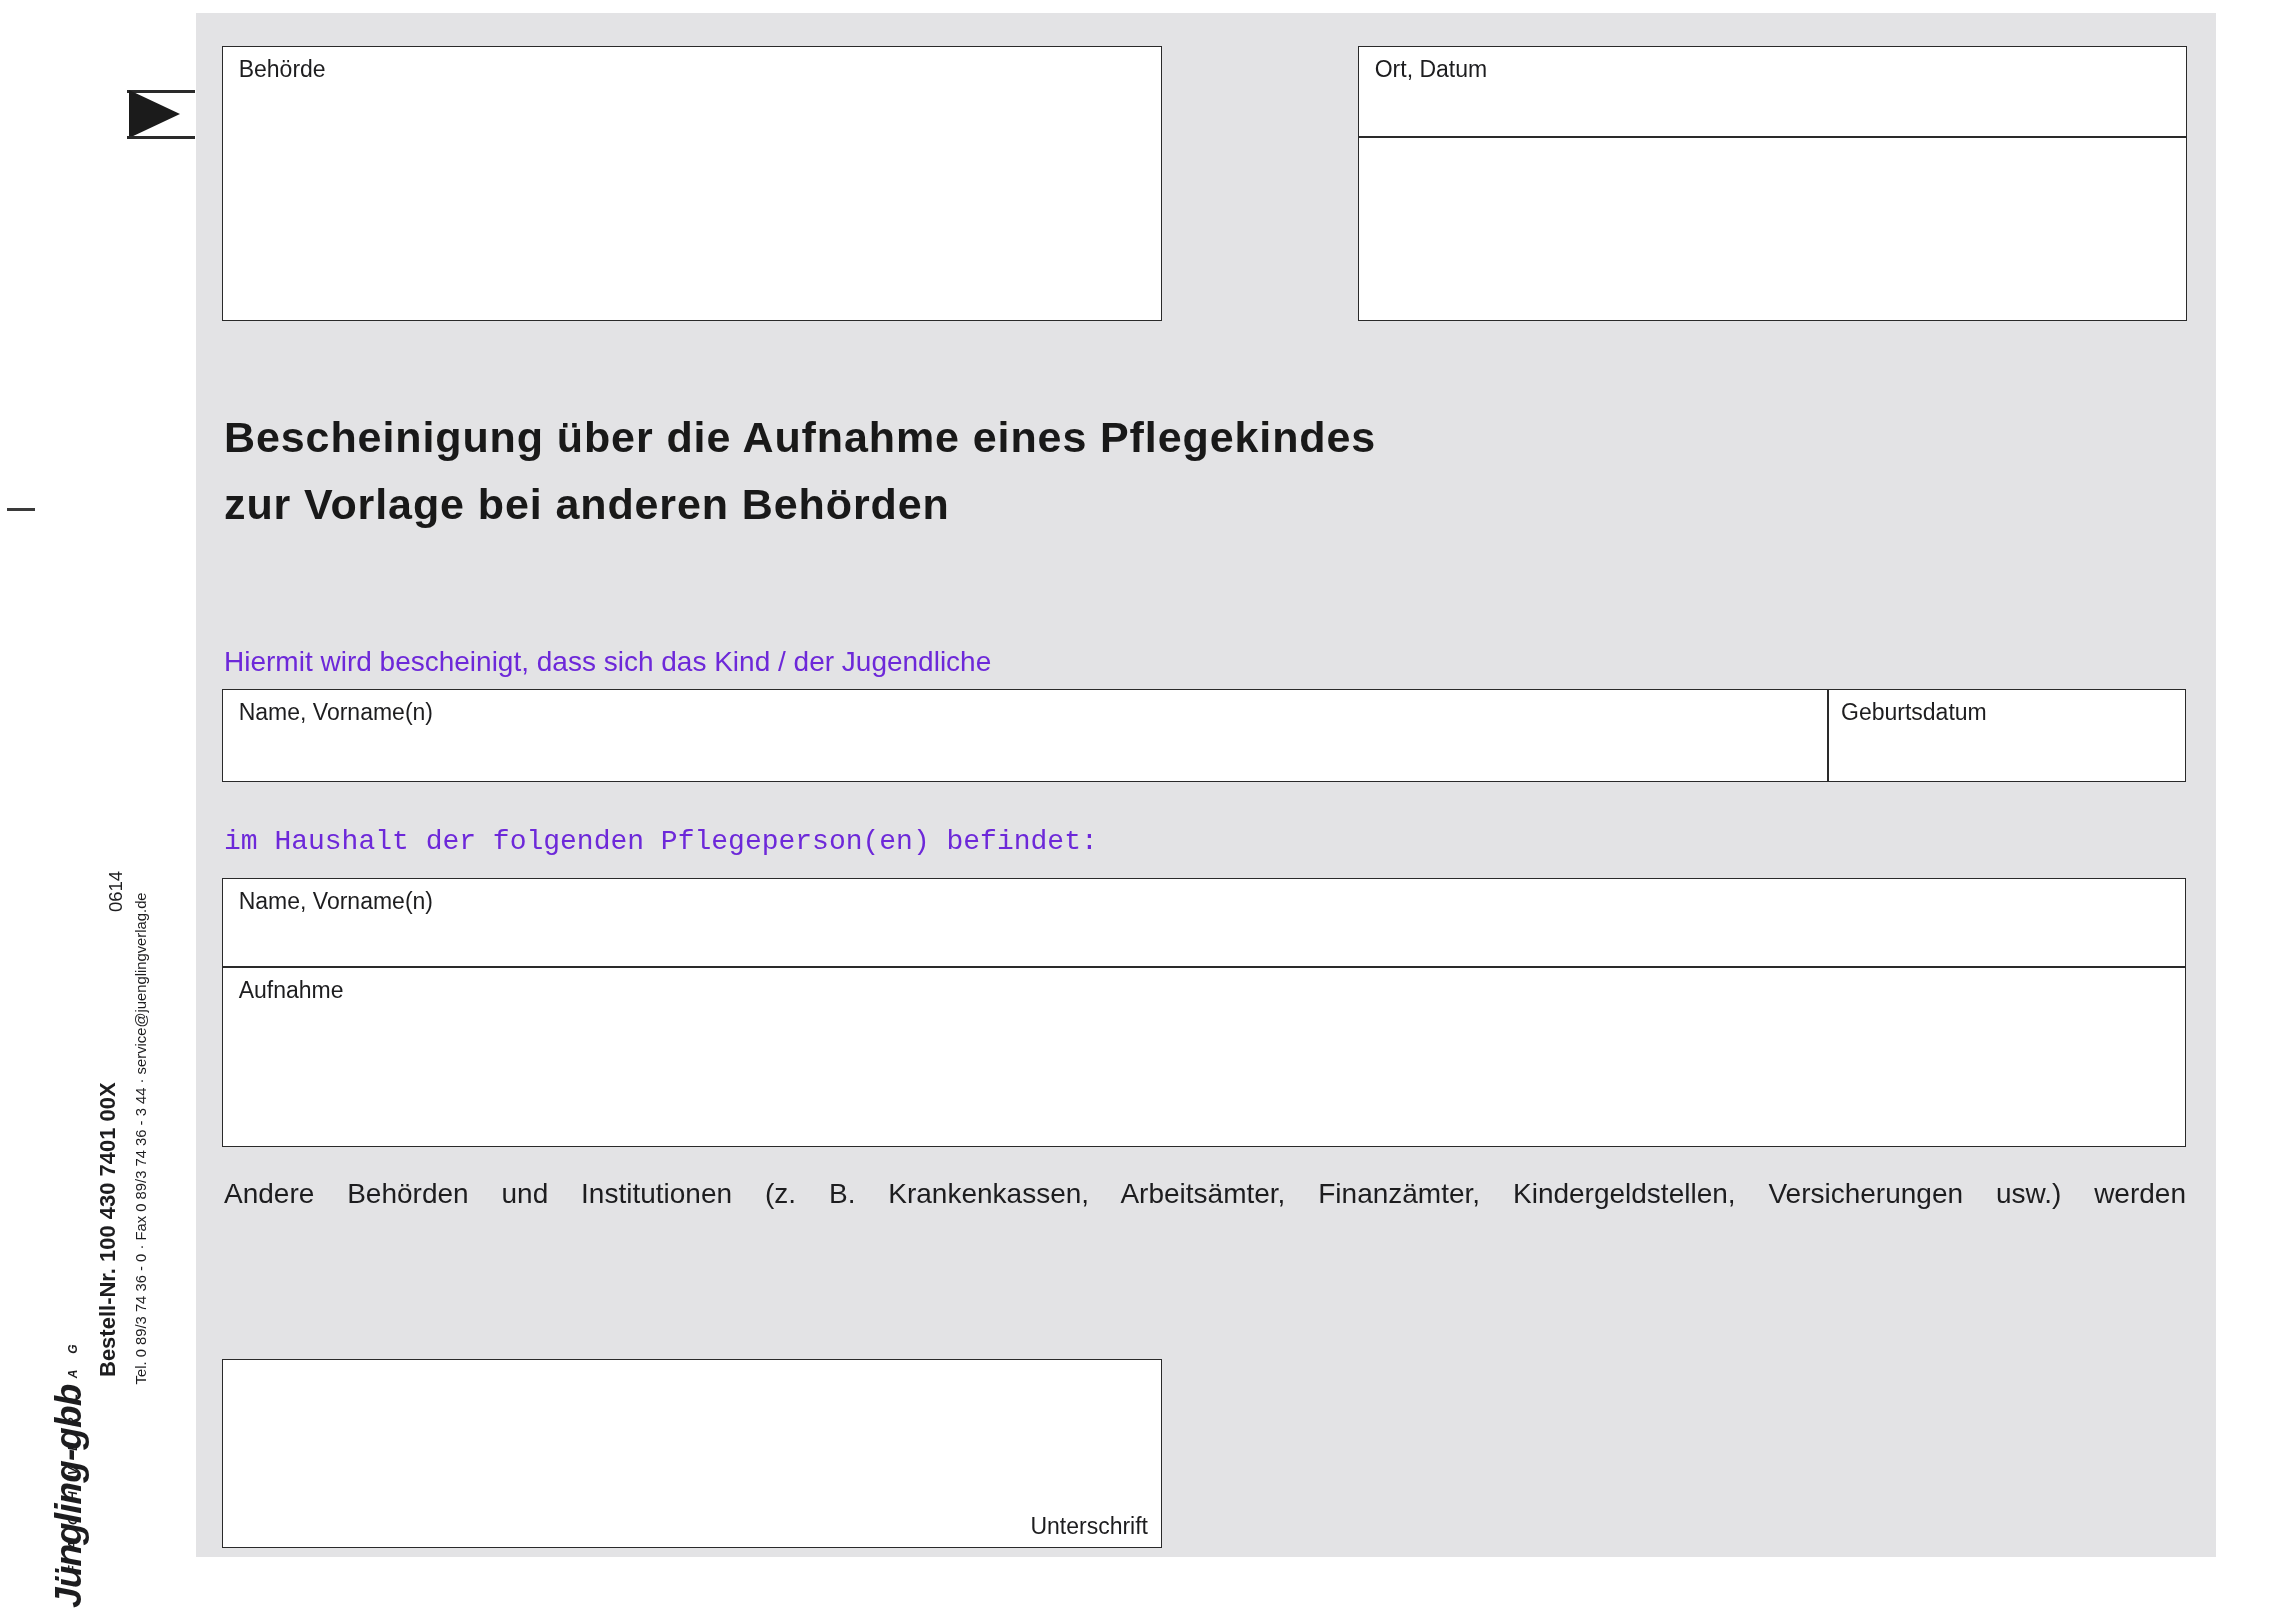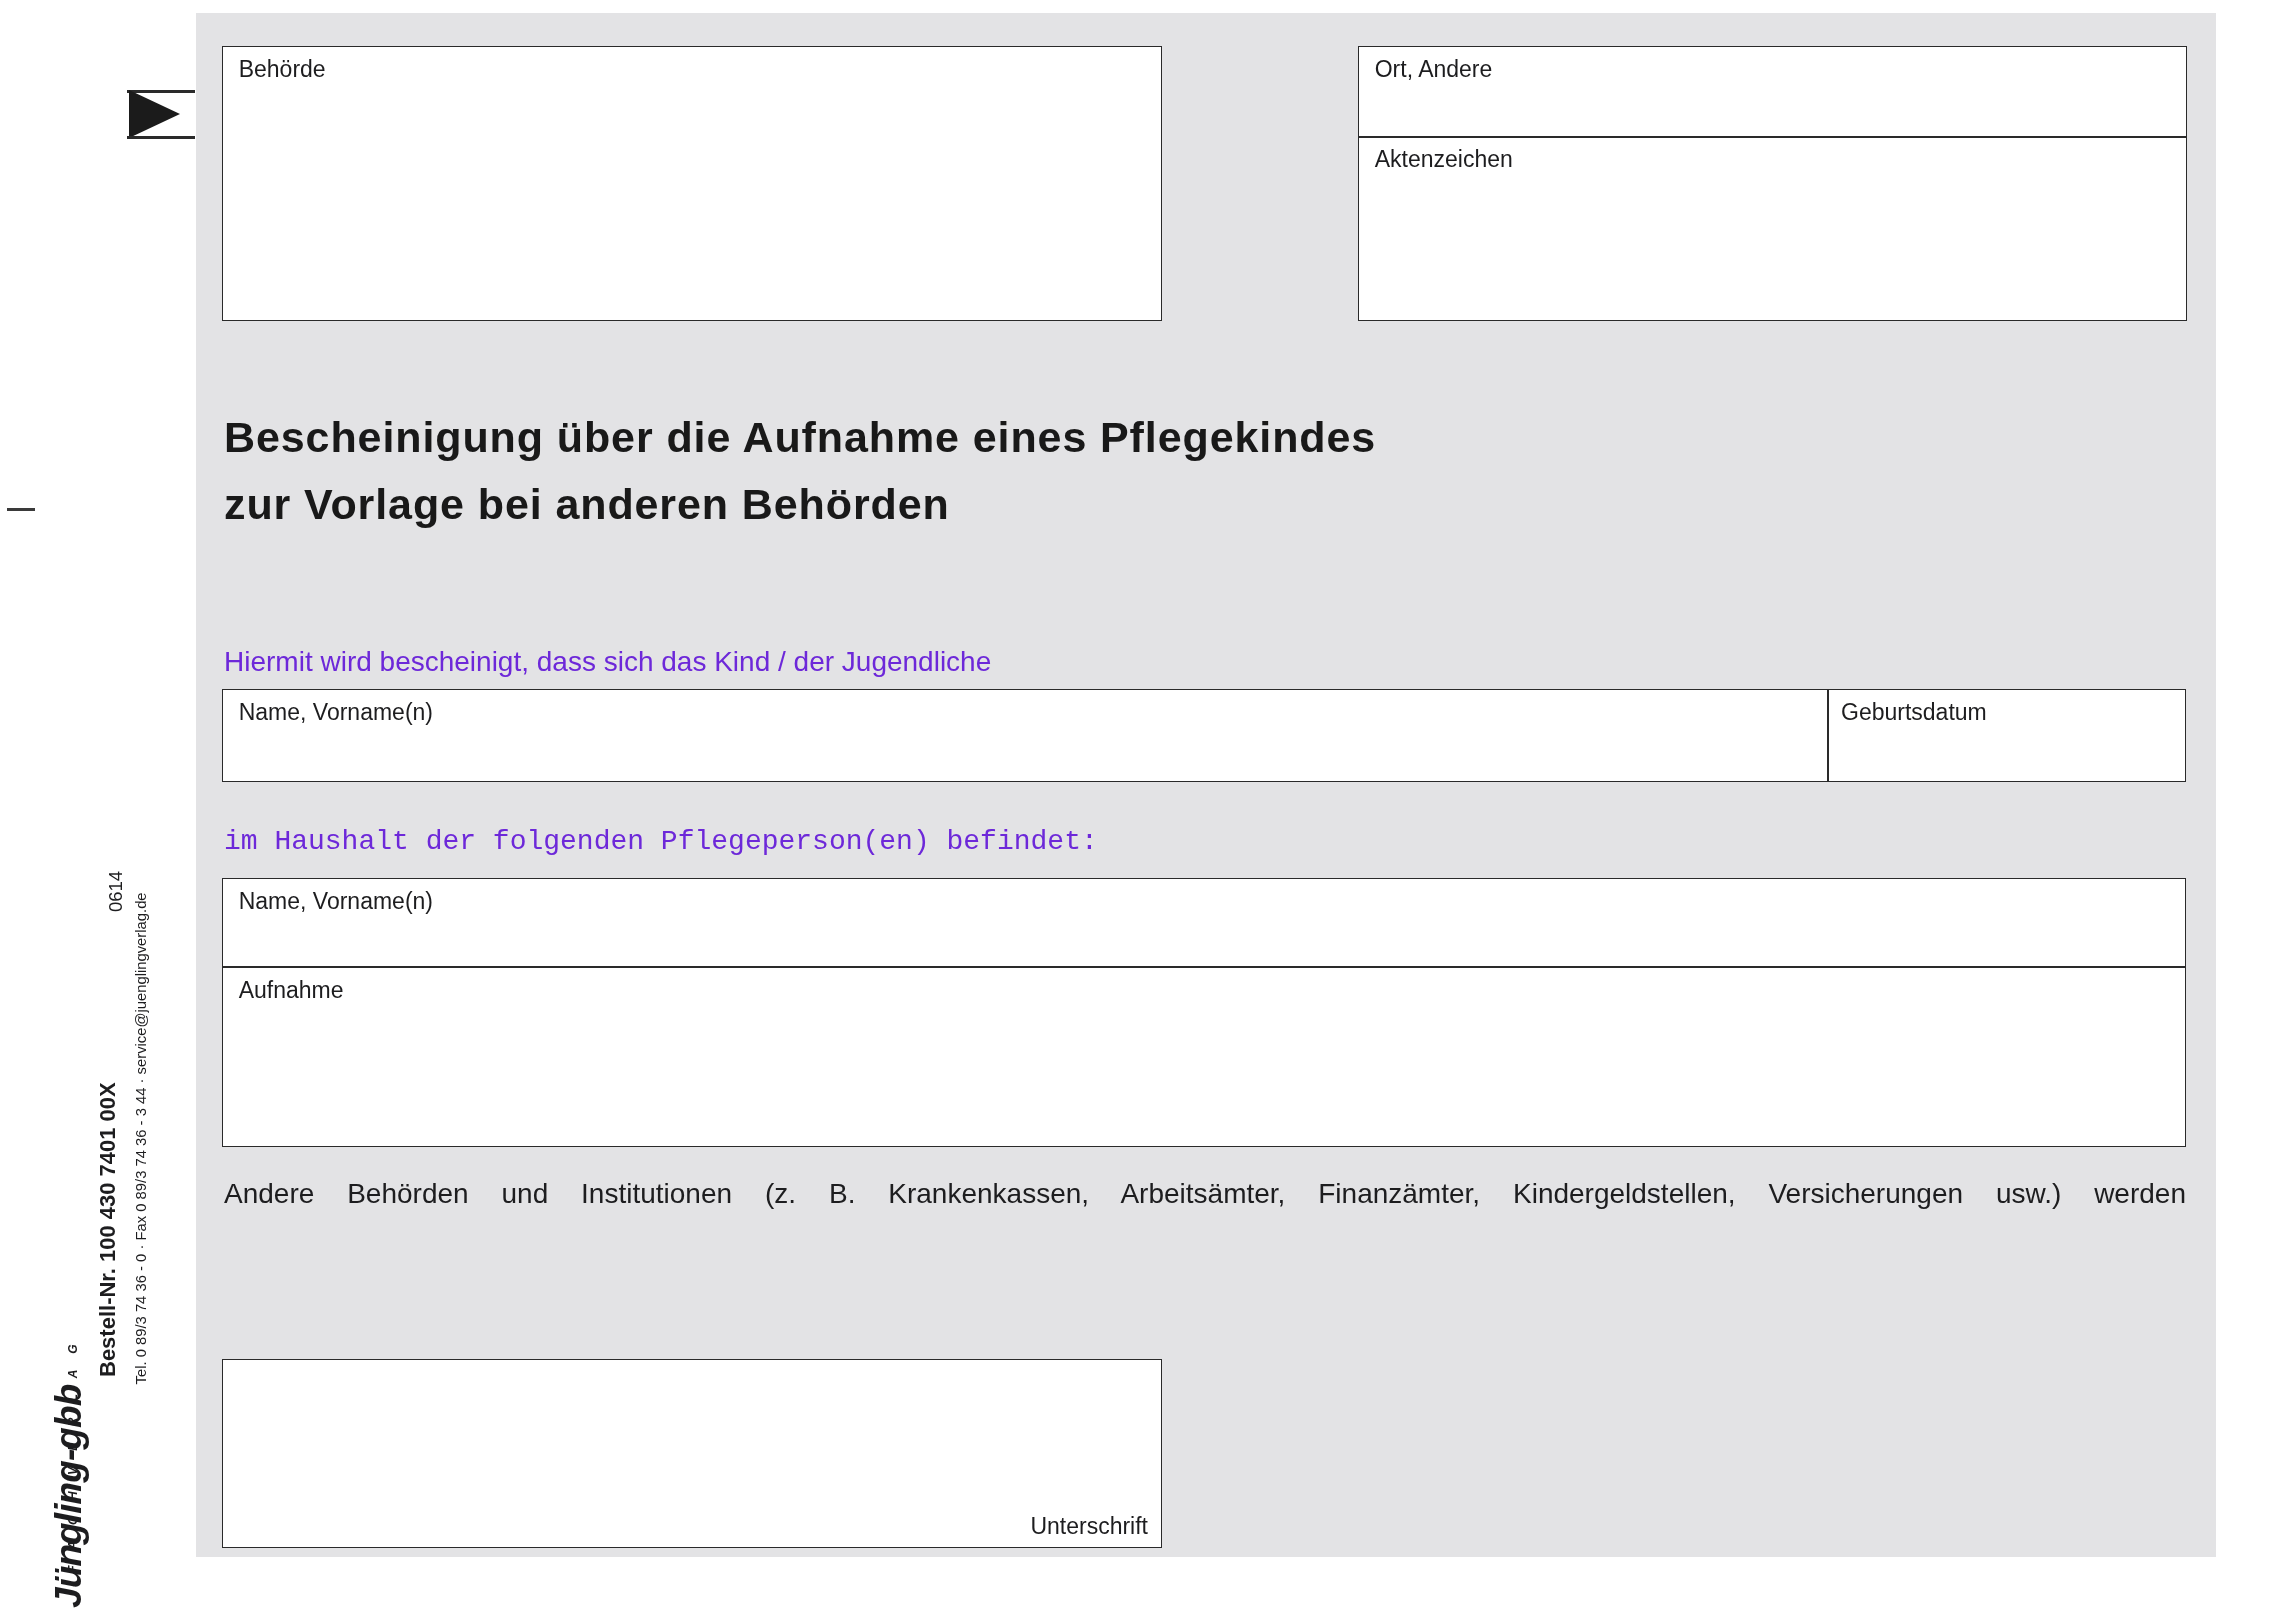--- a/index.html
+++ b/index.html
@@ -85,26 +85,23 @@
   <div class="vtext v-contact">Tel. 0 89/3 74 36 - 0 · Fax 0 89/3 74 36 - 3 44 · service@juenglingverlag.de</div>
   <div class="vtext v-pub-small">F A C H V E R L A G</div>
   <div class="vtext v-logo">Jüngling-gbb</div>
 
   <div class="fbox" style="left:222px;top:46px;width:940px;height:275px;">
     <span class="label">Behörde</span>
   </div>
 
   <div class="fbox" style="left:1358px;top:46px;width:829px;height:275px;">
     <div class="cell" style="left:0;top:0;right:0;height:89px;">
-      <span class="label">Ort, Andere</span>
+      <span class="label">Ort, Datum</span>
     </div>
     <div class="hdivider" style="top:89px;"></div>
-    <div class="cell" style="left:0;top:90px;right:0;bottom:0;">
-      <span class="label">Aktenzeichen</span>
-    </div>
   </div>
 
   <div class="title">
     <span style="display:block;">Bescheinigung über die Aufnahme eines Pflegekindes</span>
     <span style="display:block;">zur Vorlage bei anderen Behörden</span>
   </div>
 
   <div class="lead" style="top:646px;">Hiermit wird bescheinigt, dass sich das Kind / der Jugendliche</div>
 
   <div class="fbox" style="left:222px;top:689px;width:1964px;height:93px;">

